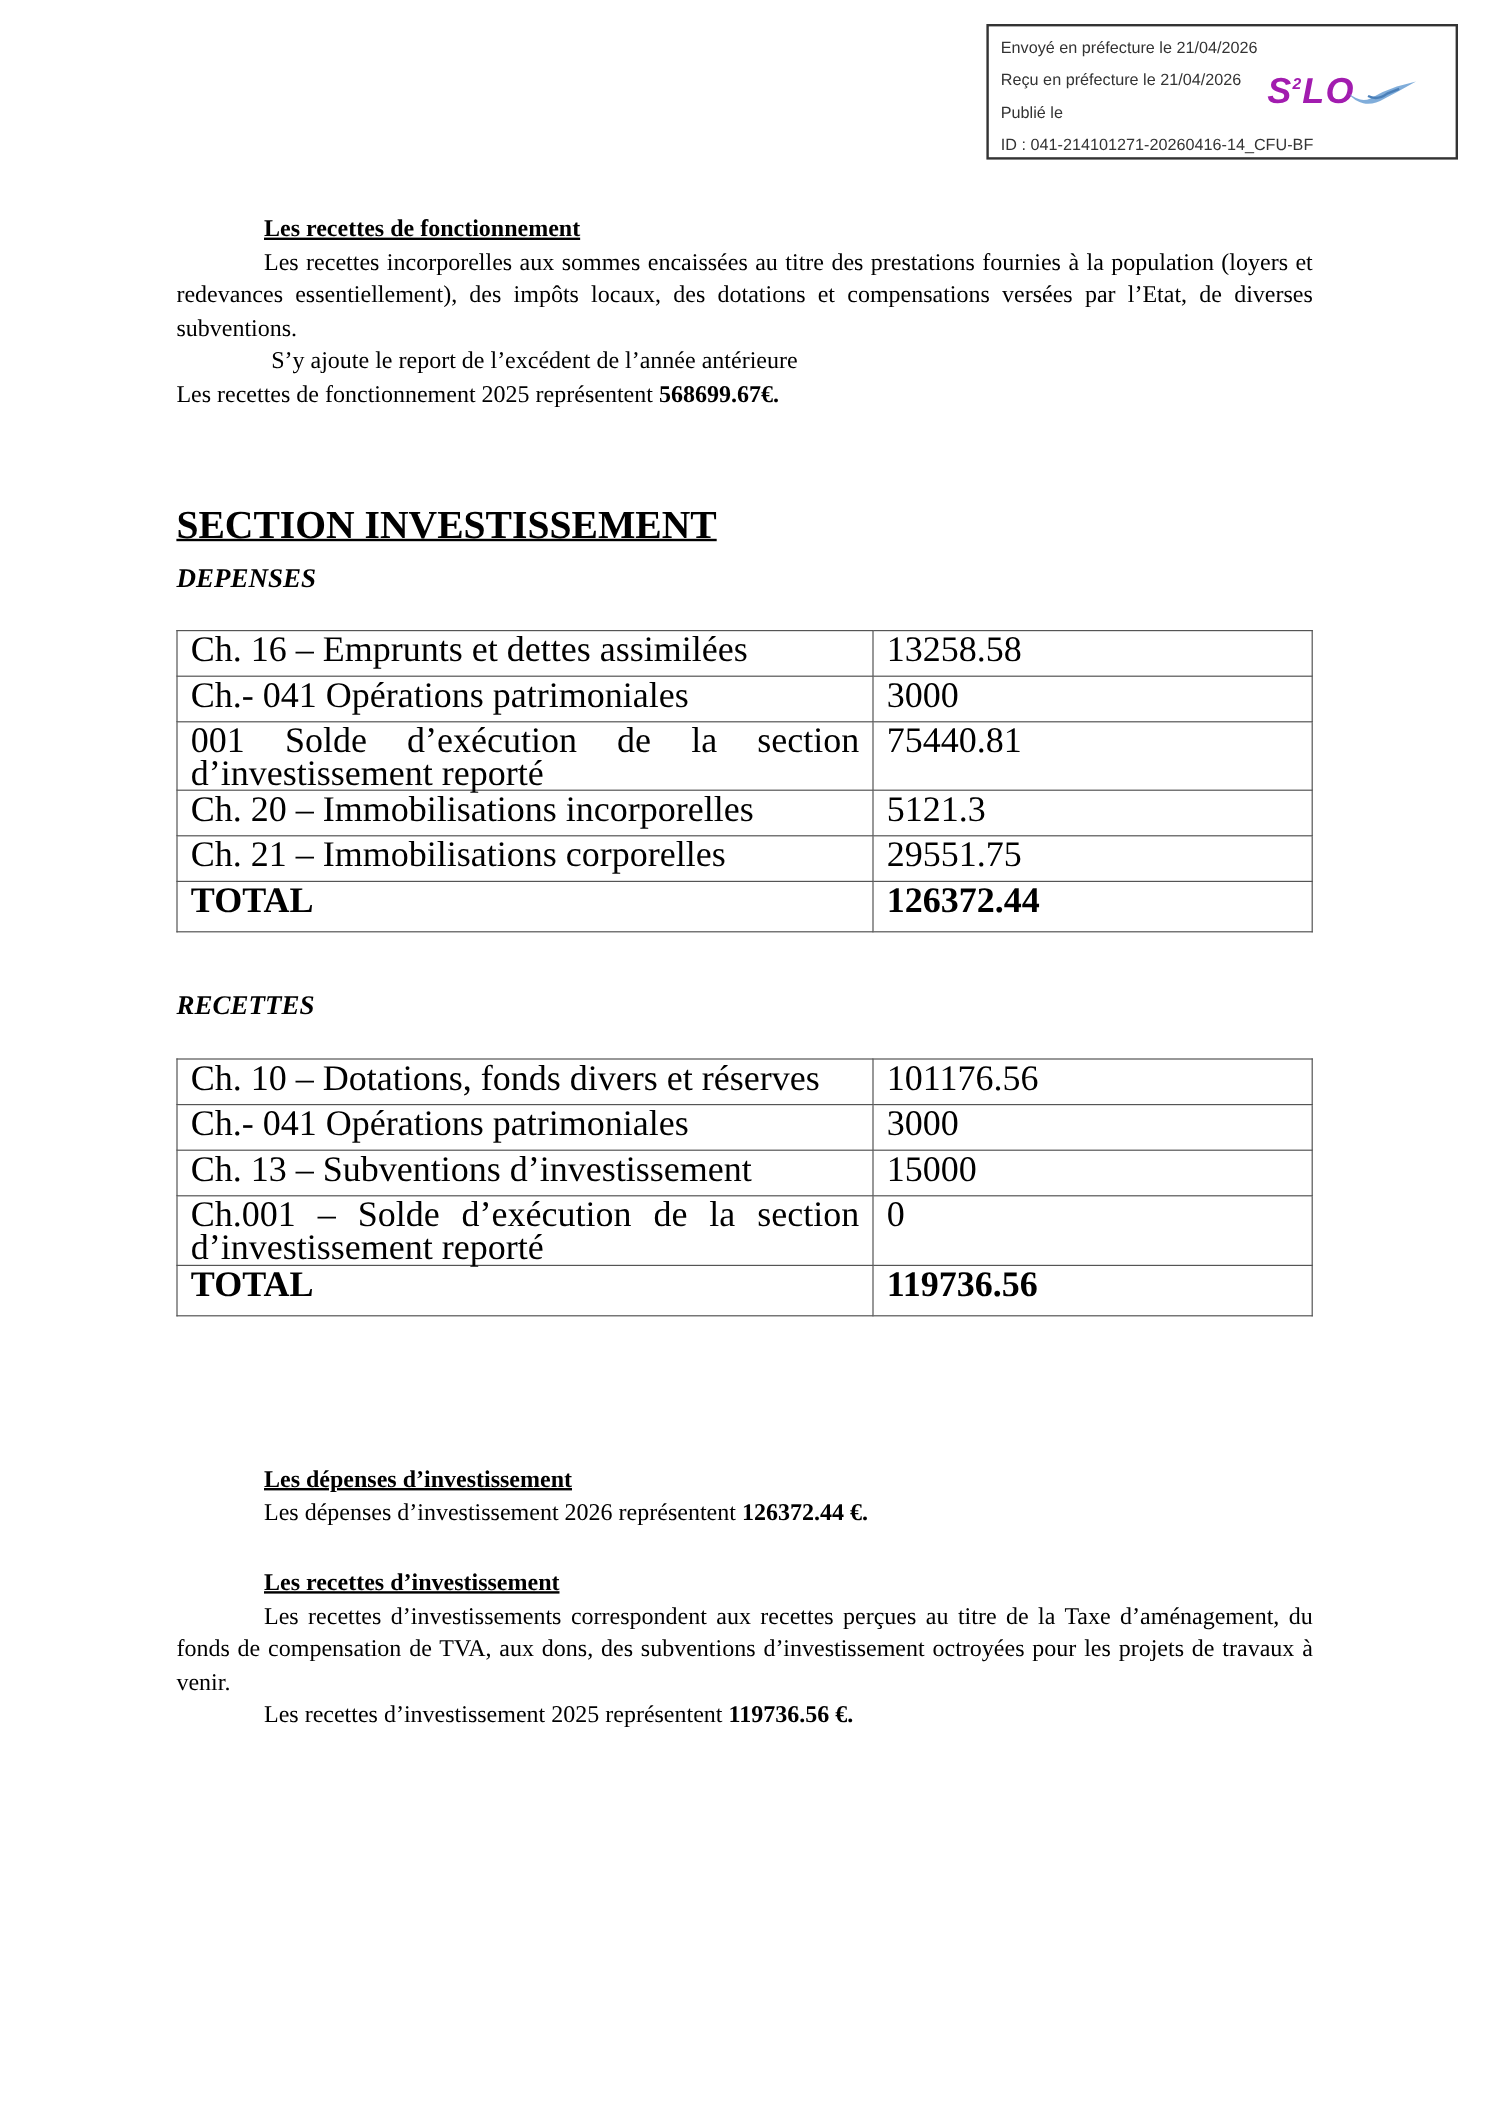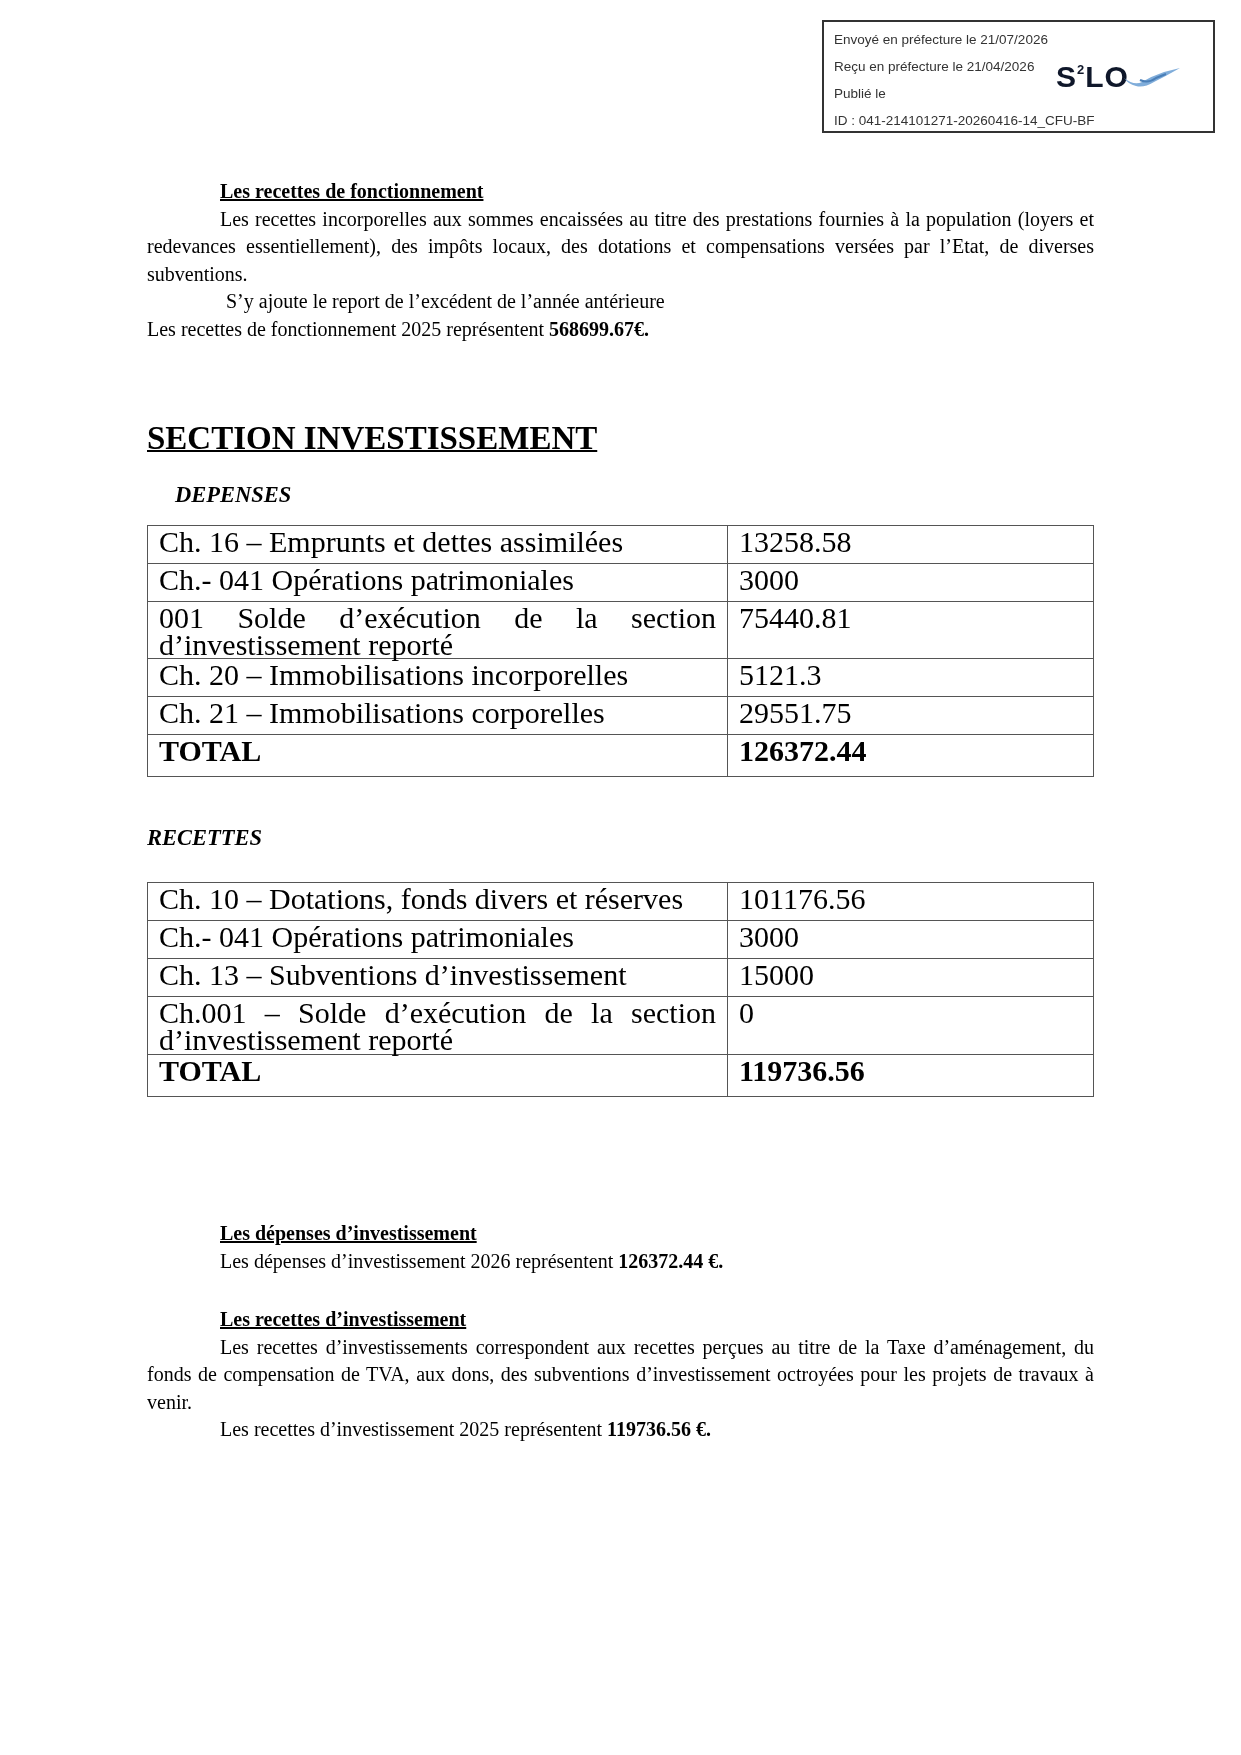--- a/index.html
+++ b/index.html
@@ -5,21 +5,21 @@
   html, body { margin:0; padding:0; background:#ffffff; }
   body { width:1241px; height:1755px; position:relative; overflow:hidden;
          font-family:"Liberation Serif", "DejaVu Serif", serif; color:#000; }
   .stamp { position:absolute; left:822px; top:20px; width:393px; height:113px;
            border:2px solid #333; box-sizing:border-box;
            font-family:"Liberation Sans", "DejaVu Sans", sans-serif; font-size:13.5px; color:#333; }
   .stamp .line { position:absolute; left:10px; white-space:nowrap; }
   .stamp .l1 { top:10px; } .stamp .l2 { top:37px; } .stamp .l3 { top:64px; } .stamp .l4 { top:91px; }
   .logo { position:absolute; left:232px; top:38px; width:130px; height:40px; }
   .logo-text { position:absolute; left:0; top:0; font-family:"Liberation Sans", "DejaVu Sans", sans-serif;
-               font-weight:bold; font-size:30px; color:#0f172a; letter-spacing:1px; }
+               font-weight:bold; font-style:italic; font-size:30px; color:#a21caf; letter-spacing:1px; }
   .logo-text sup { font-size:13px; vertical-align:top; position:relative; top:2px; }
   .logo-check { position:absolute; left:66px; top:4px; }
 
   .block { position:absolute; left:147px; width:947px; font-size:20px; line-height:27.5px; }
   .just { text-align:justify; text-align-last:left; }
   .ind { text-indent:73px; }
   .h-under { font-weight:bold; text-decoration:underline; }
   .sec-title { position:absolute; left:147px; top:420px; font-size:33px; font-weight:bold;
                text-decoration:underline; text-decoration-thickness:2px; }
   .sub-title { position:absolute; left:147px; font-size:22.5px; font-weight:bold; font-style:italic; }
@@ -31,21 +31,21 @@
   table.fin tr.tot td { font-weight:bold; }
   table.fin tr.r1 td { height:38px; box-sizing:border-box; }
   table.fin tr.r2 td { height:56px; box-sizing:border-box; }
   table.fin tr.r2b td { height:58px; box-sizing:border-box; }
   table.fin tr.tot td { height:42px; box-sizing:border-box; }
 </style>
 </head>
 <body>
 
 <div class="stamp">
-  <div class="line l1">Envoyé en préfecture le 21/07/2026</div>
+  <div class="line l1">Envoyé en préfecture le 21/04/2026</div>
   <div class="line l2">Reçu en préfecture le 21/04/2026</div>
   <div class="line l3">Publié le</div>
   <div class="line l4">ID : 041-214101271-20260416-14_CFU-BF</div>
   <div class="logo">
     <div class="logo-text"><span>S</span><sup>2</sup><span>LO</span></div>
     <svg class="logo-check" width="60" height="28" viewBox="0 0 60 28">
       <path d="M2 14 Q12 22 20 18 Q30 12 42 8 L58 4 Q44 12 32 18 Q22 24 14 22 Q6 20 2 14 Z" fill="#6a9fd4" opacity="0.85"></path>
       <path d="M18 16 Q26 20 34 14 L44 10" stroke="#4a7fb8" stroke-width="2" fill="none"></path>
     </svg>
   </div>
@@ -53,21 +53,21 @@
 
 <div class="block" style="top:178px;">
   <div style="padding-left:73px;"><span class="h-under">Les recettes de fonctionnement</span></div>
   <div class="just ind">Les recettes incorporelles aux sommes encaissées au titre des prestations fournies à la population (loyers et redevances essentiellement), des impôts locaux, des dotations et compensations versées par l’Etat, de diverses subventions.</div>
   <div style="padding-left:79px;">S’y ajoute le report de l’excédent de l’année antérieure</div>
   <div><span>Les recettes de fonctionnement 2025 représentent </span><b>568699.67€.</b></div>
 </div>
 
 <div class="sec-title">SECTION INVESTISSEMENT</div>
 
-<div class="sub-title" style="top:482px;margin-left:28px;">DEPENSES</div>
+<div class="sub-title" style="top:469px;">DEPENSES</div>
 
 <table class="fin" style="top:525px;">
   <tbody>
       <tr class="r1">
     <td class="lab">Ch. 16 – Emprunts et dettes assimilées</td>
     <td class="val">13258.58</td>
   </tr>
   <tr class="r1">
     <td class="lab">Ch.- 041 Opérations patrimoniales</td>
     <td class="val">3000</td>

